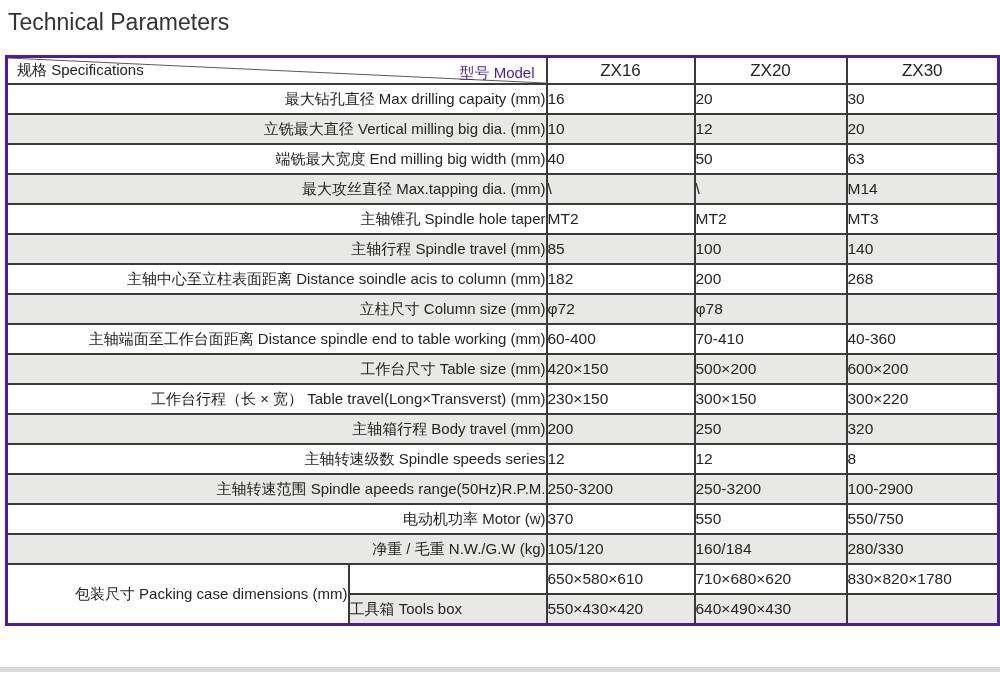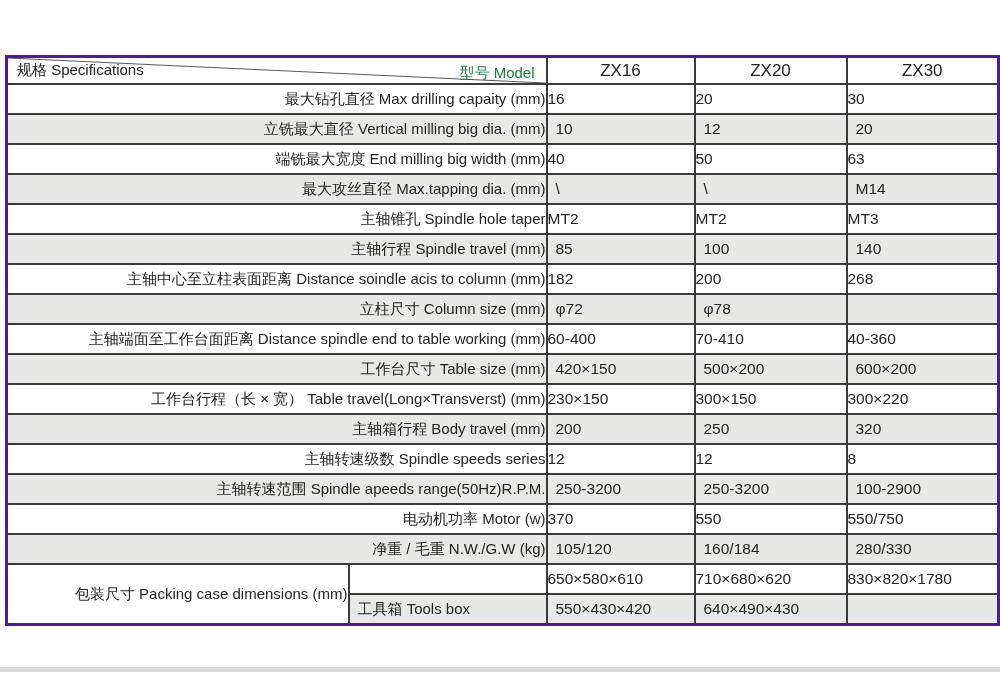--- a/index.html
+++ b/index.html
@@ -51,21 +51,21 @@
     height: 25px;
     background: #e8e8e6;
     font-weight: 400;
   }
   th.corner .specs {
     position: absolute; left: 9px; bottom: 3px;
     font-size: 15px; color: #242424;
   }
   th.corner .model {
     position: absolute; right: 11px; top: 6px;
-    font-size: 15px; color: #15803d;
+    font-size: 15px; color: #4c1d95;
   }
   th.corner svg.diag {
     position: absolute; left: 0; top: 0;
     width: 100%; height: 100%;
     display: block;
   }
   th.colhead {
     height: 25px;
     background: #e8e8e6;
     font-weight: 400;
@@ -79,33 +79,34 @@
     font-size: 15px;
   }
   td.val {
     text-align: left;
     font-size: 15.5px;
   }
   td.sub {
     text-align: left;
     font-size: 15px;
   }
-  tbody tr.shade td { background: #e8e8e6; padding-left: 8px; }
+  tbody tr.shade td { background: #e8e8e6; }
   td.packing-label { background: #ffffff; }
   .bottom-strip {
     position: absolute;
     left: 0; top: 667px;
     width: 1000px; height: 5px;
     background: #d9d9d7;
   }
 </style>
 </head>
 <body>
 
 <div class="title">
+  <span class="en">Technical Parameters</span>
 </div>
 
 <table class="params">
   <colgroup>
     <col style="width:342px">
       <col style="width:198px">
       <col style="width:148px">
       <col style="width:152px">
       <col style="width:152px">
   </colgroup>

